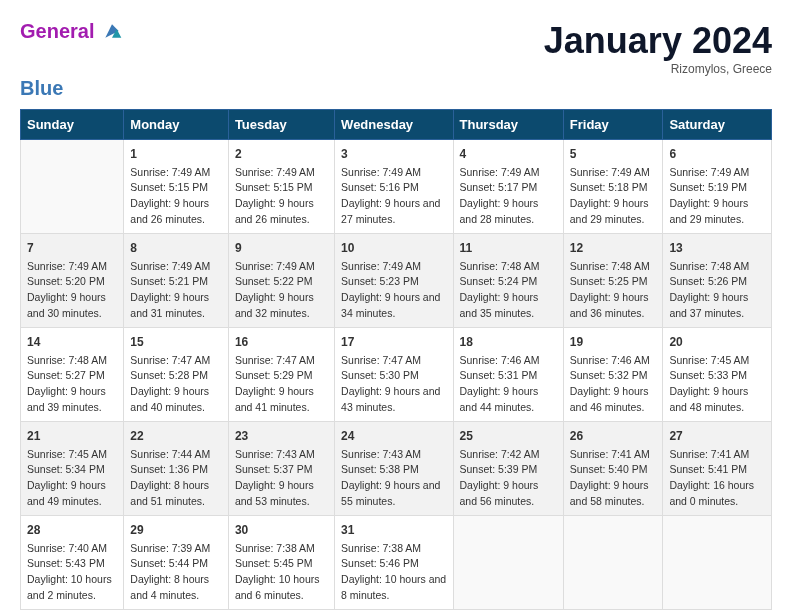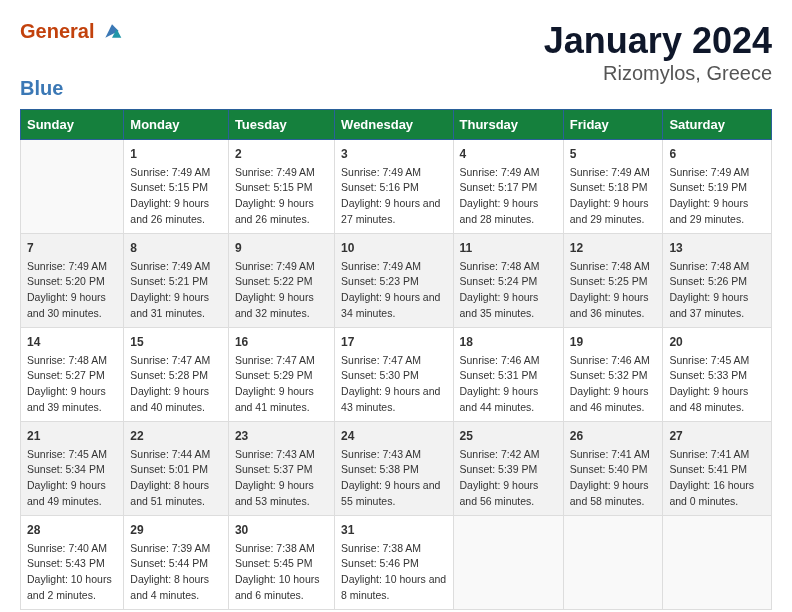--- a/index.html
+++ b/index.html
@@ -28,30 +28,30 @@
     }
     .title-area {
       text-align: right;
     }
     .main-title {
       font-size: 36px;
       font-weight: bold;
       color: #0f172a;
     }
     .subtitle {
-      font-size: 20px;
+      font-size: 12px;
       color: #555;
     }
     table {
       width: 100%;
       border-collapse: collapse;
       font-size: 11px;
     }
     thead tr {
-      background-color: #15803d;
+      background-color: #0c4a6e;
       color: #fff;
     }
     thead th {
       padding: 7px 6px;
       text-align: left;
       font-size: 13px;
       font-weight: bold;
       border: 1px solid #2a6099;
     }
     tbody tr {
@@ -83,21 +83,21 @@
     }
   </style>
 </head>
 <body>
 
 <div class="header">
   <div class="logo">
     <div>
       <div style="display:flex;align-items:center;">
         <div style="font-size:20px;font-weight:bold;color:#1a1a1a;line-height:1.1;">
-          <span style="color:#c2410c;">General</span>
+          <span style="color:#a21caf;">General</span>
           <svg class="logo-icon" viewBox="0 0 30 30" style="width:20px;height:20px;vertical-align:middle;display:inline-block;">
             <polygon points="5,25 15,5 25,15" fill="#3b78b5"></polygon>
             <polygon points="15,25 22,12 29,25" fill="#2196a8"></polygon>
           </svg>
         </div>
       </div>
       <div style="font-size:20px;font-weight:bold;color:#3b78b5;line-height:1.1;margin-top:32px;">Blue</div>
     </div>
   </div>
   <div class="title-area">
@@ -249,21 +249,21 @@
       <tr>
         <td>
           <span class="day-number">21</span>
           <div>Sunrise: 7:45 AM</div>
           <div>Sunset: 5:34 PM</div>
           <div>Daylight: 9 hours and 49 minutes.</div>
         </td>
         <td>
           <span class="day-number">22</span>
           <div>Sunrise: 7:44 AM</div>
-          <div>Sunset: 5:01 PM</div>
+          <div>Sunset: 1:36 PM</div>
           <div>Daylight: 8 hours and 51 minutes.</div>
         </td>
         <td>
           <span class="day-number">23</span>
           <div>Sunrise: 7:43 AM</div>
           <div>Sunset: 5:37 PM</div>
           <div>Daylight: 9 hours and 53 minutes.</div>
         </td>
         <td>
           <span class="day-number">24</span>

